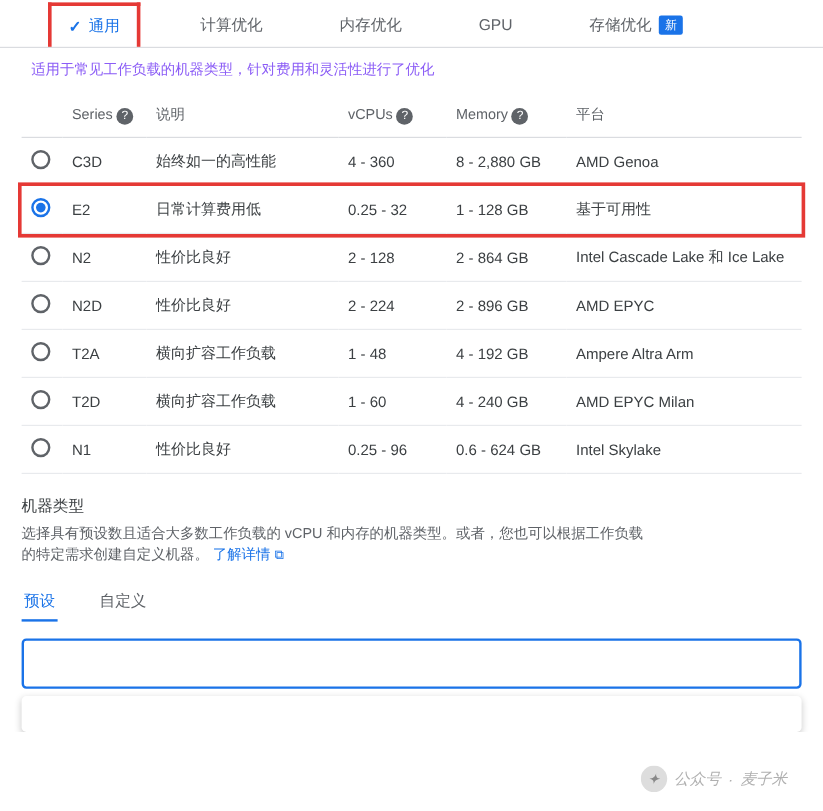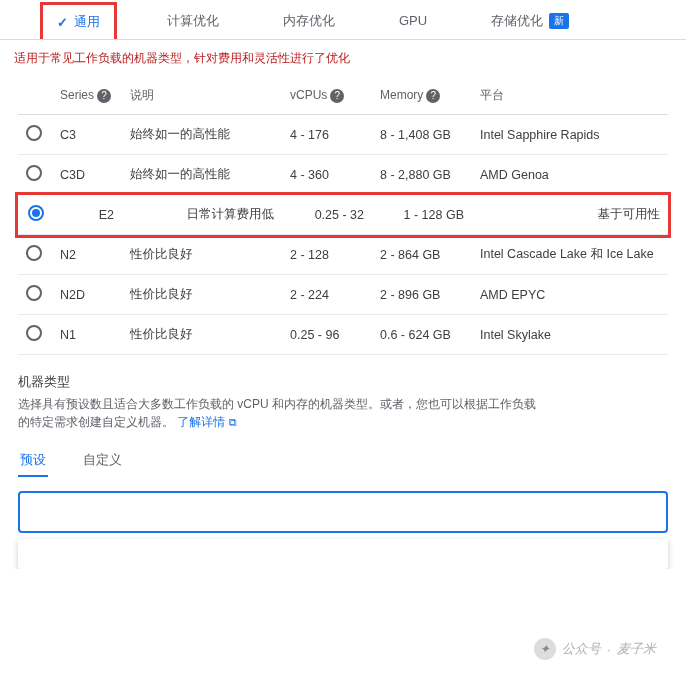--- a/index.html
+++ b/index.html
@@ -4,31 +4,31 @@
   <style>
     * { box-sizing: border-box; margin: 0; padding: 0; }
     body { font-family: "Helvetica Neue", Arial, sans-serif; font-size: 13px; color: #3c4043; background: #fff; width: 686px; }
     
     .tabs { display: flex; border-bottom: 1px solid #dadce0; padding: 2px 0 0 4px; }
     .tab { padding: 8px 14px; cursor: pointer; color: #5f6368; position: relative; display: flex; align-items: center; gap: 6px; margin-left: 36px; }
     .tab.active { color: #1a73e8; border: 3px solid #e53935; border-bottom: none; }
     .tab.active::before { content: "✓"; font-weight: bold; }
     .badge-new { background: #1a73e8; color: #fff; font-size: 10px; padding: 1px 5px; border-radius: 2px; }
     
-    .subtitle { padding: 10px 14px; color: #b91c1c; font-size: 12px; }
+    .subtitle { padding: 10px 26px; color: #8b5cf6; font-size: 12px; }
     
     table { width: calc(100% - 36px); margin: 0 18px; border-collapse: collapse; }
     th { text-align: left; font-weight: 500; color: #5f6368; font-size: 12px; padding: 10px 8px; border-bottom: 1px solid #dadce0; }
     th .help-icon { display: inline-block; width: 14px; height: 14px; border-radius: 50%; background: #5f6368; color: #fff; font-size: 10px; text-align: center; line-height: 14px; margin-left: 3px; }
     td { padding: 10px 8px; border-bottom: 1px solid #e8eaed; font-size: 12.5px; color: #3c4043; }
     .radio-cell { width: 34px; }
     .radio { width: 16px; height: 16px; border: 2px solid #5f6368; border-radius: 50%; display: inline-block; position: relative; }
     .radio.checked { border-color: #1a73e8; }
     .radio.checked::after { content: ""; position: absolute; width: 8px; height: 8px; background: #1a73e8; border-radius: 50%; top: 2px; left: 2px; }
-    tr.selected-row { outline: 3px solid #e53935; text-align: right; }
+    tr.selected-row { outline: 3px solid #e53935; }
     .series-col { width: 70px; font-weight: 400; }
     .desc-col { width: 160px; }
     .vcpu-col { width: 90px; }
     .mem-col { width: 100px; }
     
     .section-label { padding: 18px 18px 4px; font-size: 13px; color: #3c4043; }
     .section-desc { padding: 0 18px; font-size: 12px; color: #5f6368; line-height: 1.5; max-width: 560px; }
     .link { color: #1a73e8; cursor: pointer; }
     .ext-icon { font-size: 11px; }
     
@@ -74,28 +74,20 @@
       <th class="series-col"><span>Series</span><span class="help-icon">?</span></th>
       <th class="desc-col">说明</th>
       <th class="vcpu-col"><span>vCPUs</span><span class="help-icon">?</span></th>
       <th class="mem-col"><span>Memory</span><span class="help-icon">?</span></th>
       <th>平台</th>
     </tr>
   </thead>
   <tbody id="series-tbody">
       <tr>
         <td class="radio-cell"><span class="radio"></span></td>
-        <td class="series-col">C3</td>
-        <td class="desc-col">始终如一的高性能</td>
-        <td class="vcpu-col">4 - 176</td>
-        <td class="mem-col">8 - 1,408 GB</td>
-        <td>Intel Sapphire Rapids</td>
-      </tr>
-      <tr>
-        <td class="radio-cell"><span class="radio"></span></td>
         <td class="series-col">C3D</td>
         <td class="desc-col">始终如一的高性能</td>
         <td class="vcpu-col">4 - 360</td>
         <td class="mem-col">8 - 2,880 GB</td>
         <td>AMD Genoa</td>
       </tr>
       <tr class="selected-row">
         <td class="radio-cell"><span class="radio checked"></span></td>
         <td class="series-col">E2</td>
         <td class="desc-col">日常计算费用低</td>
@@ -111,20 +103,36 @@
         <td class="mem-col">2 - 864 GB</td>
         <td>Intel Cascade Lake 和 Ice Lake</td>
       </tr>
       <tr>
         <td class="radio-cell"><span class="radio"></span></td>
         <td class="series-col">N2D</td>
         <td class="desc-col">性价比良好</td>
         <td class="vcpu-col">2 - 224</td>
         <td class="mem-col">2 - 896 GB</td>
         <td>AMD EPYC</td>
+      </tr>
+      <tr>
+        <td class="radio-cell"><span class="radio"></span></td>
+        <td class="series-col">T2A</td>
+        <td class="desc-col">横向扩容工作负载</td>
+        <td class="vcpu-col">1 - 48</td>
+        <td class="mem-col">4 - 192 GB</td>
+        <td>Ampere Altra Arm</td>
+      </tr>
+      <tr>
+        <td class="radio-cell"><span class="radio"></span></td>
+        <td class="series-col">T2D</td>
+        <td class="desc-col">横向扩容工作负载</td>
+        <td class="vcpu-col">1 - 60</td>
+        <td class="mem-col">4 - 240 GB</td>
+        <td>AMD EPYC Milan</td>
       </tr>
       <tr>
         <td class="radio-cell"><span class="radio"></span></td>
         <td class="series-col">N1</td>
         <td class="desc-col">性价比良好</td>
         <td class="vcpu-col">0.25 - 96</td>
         <td class="mem-col">0.6 - 624 GB</td>
         <td>Intel Skylake</td>
       </tr>
     </tbody>

